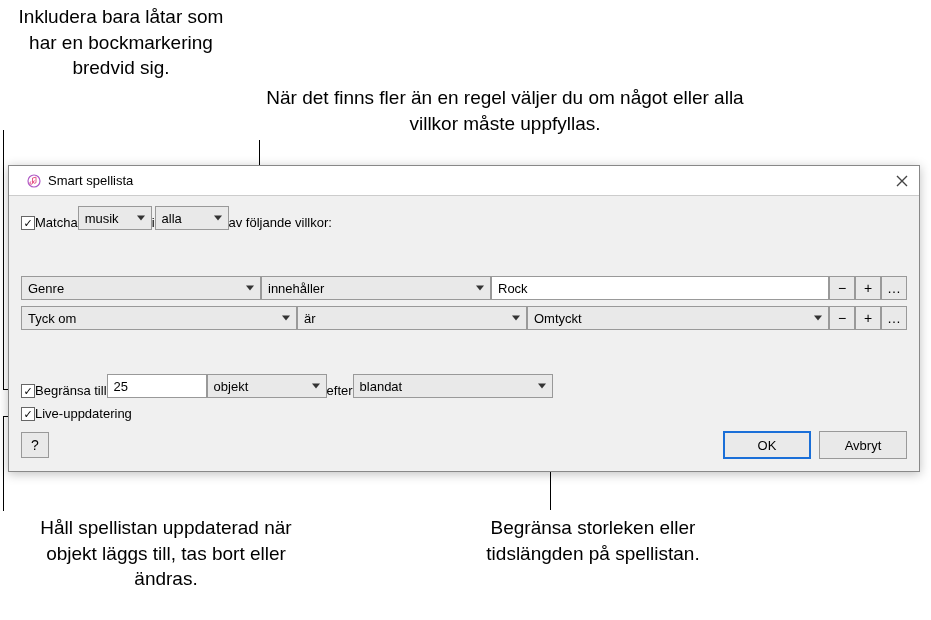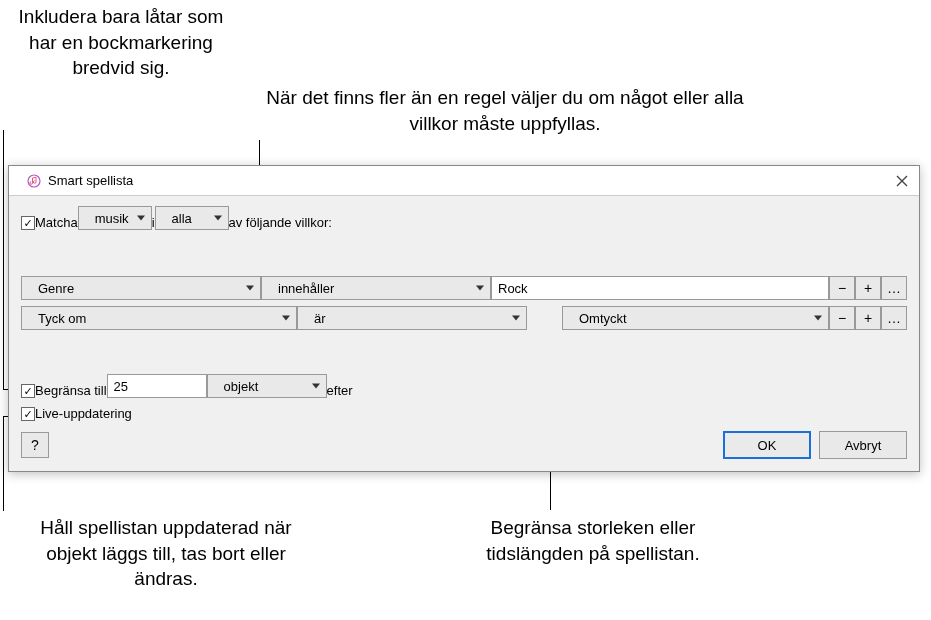--- a/index.html
+++ b/index.html
@@ -82,21 +82,21 @@
   .chk.checked::after { content:"✓"; }
 
   .lbl { font-size:13px; }
 
   select, .select {
     appearance:none;
     -webkit-appearance:none;
     background:#e9e9e9;
     border:1px solid #999;
     height:24px;
-    padding:0 20px 0 16px;
+    padding:0 20px 0 6px;
     font-size:13px;
     position:relative;
   }
   .select-wrap { position:relative; display:inline-block; }
   .select-wrap::after {
     content:"";
     position:absolute;
     right:7px; top:50%;
     width:0;height:0;
     border-left:4px solid transparent;
@@ -111,21 +111,21 @@
     border:1px solid #999;
     background:#fff;
     padding:0 6px;
     font-size:13px;
     margin-top:38px;
   }
 
   .rule-field { width:240px; }
   .rule-op { width:230px; }
   .rule-val-text { flex:1; }
-  .rule-val-select { flex:1;margin-left:35px; }
+  .rule-val-select { flex:1; }
 
   .icon-btn {
     width:26px; height:24px;
     border:1px solid #999;
     background:#e9e9e9;
     display:flex;align-items:center;justify-content:center;
     font-size:14px;
     cursor:pointer;
   }
 
@@ -228,20 +228,21 @@
       <span class="icon-btn">+</span>
       <span class="icon-btn">…</span>
     </div>
 
     <div class="row limit-row">
       <span class="chk checked"></span>
       <span class="lbl">Begränsa till</span>
       <input type="text" value="25" style="">
       <span class="select-wrap"><select class="select limit-unit"><option>objekt</option></select></span>
       <span class="lbl">efter</span>
+      <span class="select-wrap"><select class="select limit-by"><option>blandat</option></select></span>
     </div>
 
 
     <div class="row" style="margin-bottom:10px">
       <span class="chk checked"></span>
       <span class="lbl">Live-uppdatering</span>
     </div>
 
     <div class="footer-row">
       <span class="help-btn">?</span>

